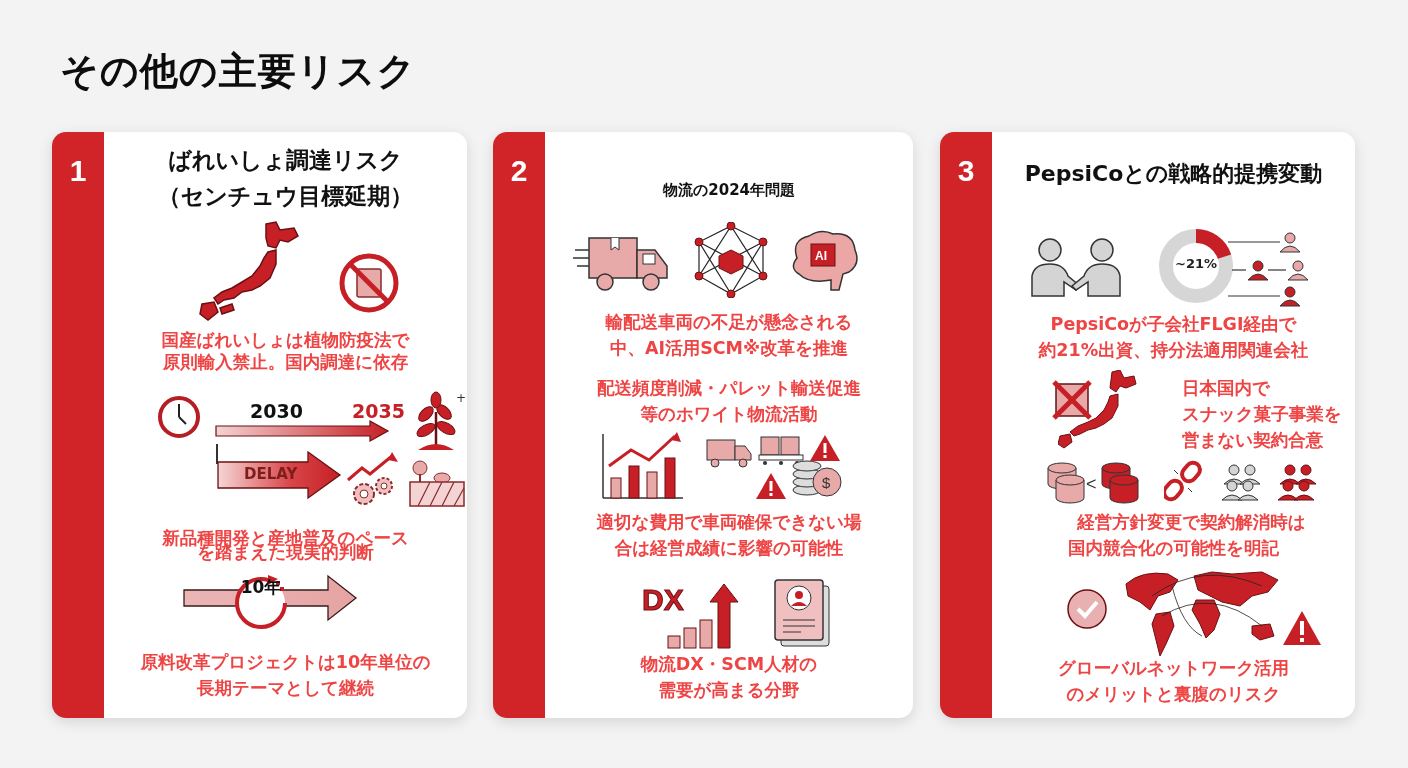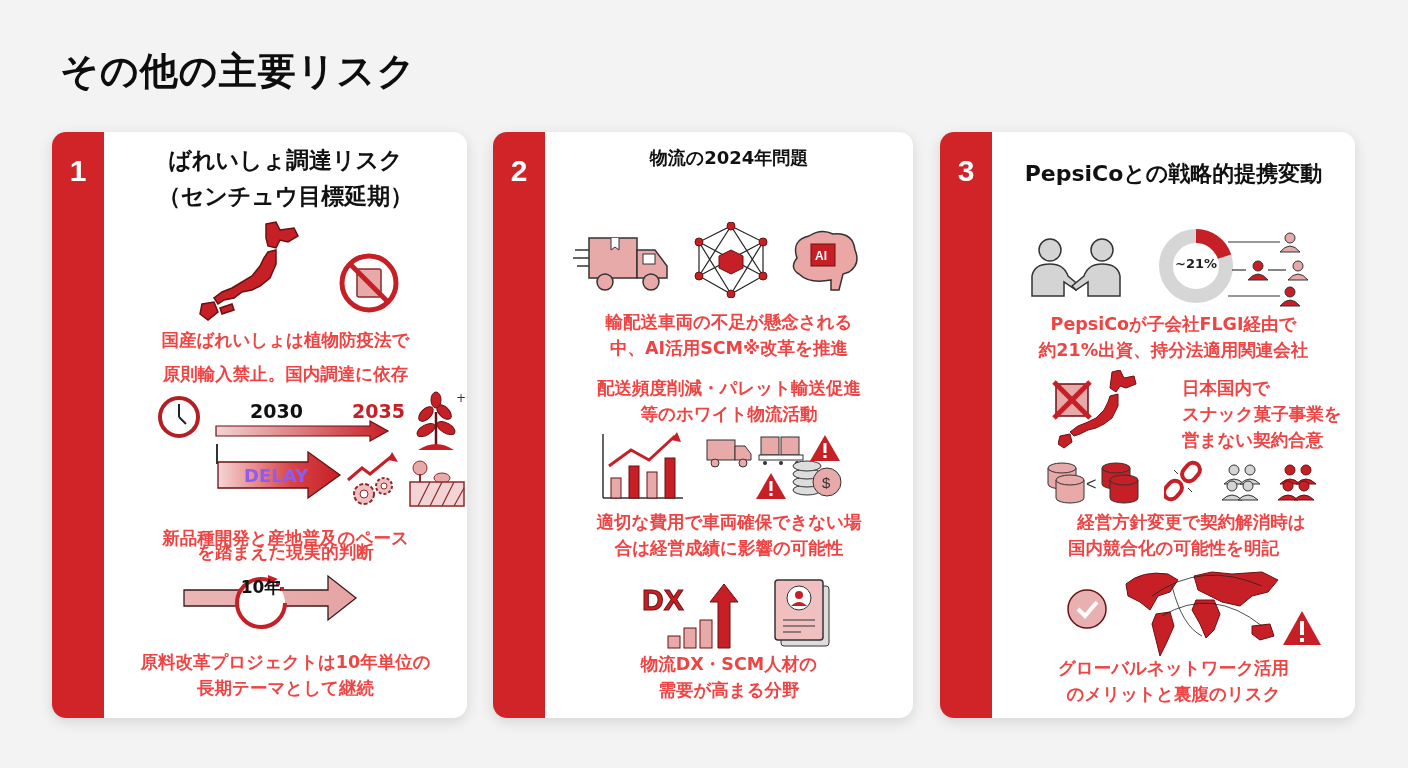--- a/index.html
+++ b/index.html
@@ -68,21 +68,21 @@
     </div>
 
     <div class="ic" style="left:234px; top:120px;">
       <svg width="62" height="62" viewBox="0 0 62 62">
         <rect x="19" y="17" width="24" height="28" rx="2" fill="#e8a9a9" stroke="#8b2a2a" stroke-width="1.5"></rect>
         <circle cx="31" cy="31" r="27" fill="none" stroke="#c62026" stroke-width="5"></circle>
         <line x1="12" y1="12" x2="50" y2="50" stroke="#c62026" stroke-width="5"></line>
       </svg>
     </div>
     <div class="txt" style="top:196px;">国産ばれいしょは植物防疫法で</div>
-    <div class="txt" style="top:230px;">原則輸入禁止。国内調達に依存</div>
+    <div class="txt" style="top:218px;">原則輸入禁止。国内調達に依存</div>
 
     <div class="ic" style="left:52px; top:262px;">
       <svg width="46" height="46" viewBox="0 0 46 46">
         <circle cx="23" cy="23" r="19" fill="#fff" stroke="#b51e22" stroke-width="4"></circle>
         <line x1="23" y1="23" x2="23" y2="10" stroke="#222" stroke-width="2"></line>
         <line x1="23" y1="23" x2="30" y2="30" stroke="#222" stroke-width="2"></line>
       </svg>
     </div>
     <div class="ic" style="left:146px; top:268px; font-size:19px; font-weight:bold; color:#111;">2030</div>
     <div class="ic" style="left:248px; top:268px; font-size:19px; font-weight:bold; color:#c62026;">2035</div>
@@ -103,21 +103,21 @@
         <defs>
             <linearGradient id="g2" x1="0" x2="1">
               <stop offset="0" stop-color="#f5d6d6"></stop>
               <stop offset="0.6" stop-color="#d84548"></stop>
               <stop offset="1" stop-color="#c62026"></stop>
             </linearGradient>
           </defs>
         <path d="M2 12 L92 12 L92 2 L124 25 L92 48 L92 38 L2 38 Z" fill="url(#g2)" stroke="#6b1012" stroke-width="1.3"></path>
       </svg>
     </div>
-    <div class="ic" style="left:140px; top:333px; font-size:18px; font-weight:bold; color:#8b5cf6;">DELAY</div>
+    <div class="ic" style="left:140px; top:333px; font-size:15px; font-weight:bold; color:#7f1d1d;">DELAY</div>
 
     <div class="ic" style="left:306px; top:258px;">
       <svg width="56" height="62" viewBox="0 0 56 62">
         <path d="M26 56 L26 22" stroke="#6b1012" stroke-width="2.5"></path>
         <ellipse cx="16" cy="40" rx="10" ry="5" transform="rotate(-30 16 40)" fill="#c62026" stroke="#6b1012"></ellipse>
         <ellipse cx="36" cy="38" rx="10" ry="5" transform="rotate(30 36 38)" fill="#c62026" stroke="#6b1012"></ellipse>
         <ellipse cx="16" cy="24" rx="9" ry="5" transform="rotate(-45 16 24)" fill="#c62026" stroke="#6b1012"></ellipse>
         <ellipse cx="34" cy="22" rx="9" ry="5" transform="rotate(45 34 22)" fill="#c62026" stroke="#6b1012"></ellipse>
         <ellipse cx="26" cy="10" rx="5" ry="8" fill="#c62026" stroke="#6b1012"></ellipse>
         <path d="M8 60 Q26 48 44 60 Z" fill="#c62026"></path>
@@ -170,21 +170,21 @@
     <div class="ic" style="left:132px; top:444px; width:50px; text-align:center; font-size:17px; font-weight:bold; color:#111;">10年</div>
     <div class="txt" style="top:518px;">原料改革プロジェクトは10年単位の</div>
     <div class="txt" style="top:544px;">長期テーマとして継続</div>
   </div>
 </div>
 
 <div class="card card-2">
   <div class="band"></div>
   <div class="num">2</div>
   <div class="content">
-    <div class="heading" style="top:10px; font-size:18px;text-align:center;">物流の2024年問題</div>
+    <div class="heading" style="top:42px; font-size:15px;text-align:center;">物流の2024年問題</div>
 
     <div class="ic" style="left:28px; top:100px;">
       <svg width="98" height="60" viewBox="0 0 98 60">
         <line x1="2" y1="18" x2="20" y2="18" stroke="#333" stroke-width="1.5"></line>
         <line x1="0" y1="26" x2="20" y2="26" stroke="#333" stroke-width="1.5"></line>
         <line x1="4" y1="34" x2="20" y2="34" stroke="#333" stroke-width="1.5"></line>
         <rect x="16" y="6" width="48" height="40" fill="#e8a9a9" stroke="#333" stroke-width="1.5"></rect>
         <path d="M38 6 L38 18 L42 15 L46 18 L46 6" fill="#fff" stroke="#333"></path>
         <path d="M64 18 L82 18 L94 34 L94 46 L64 46 Z" fill="#e8a9a9" stroke="#333" stroke-width="1.5"></path>
         <rect x="70" y="22" width="12" height="10" fill="#fff" stroke="#333"></rect>

